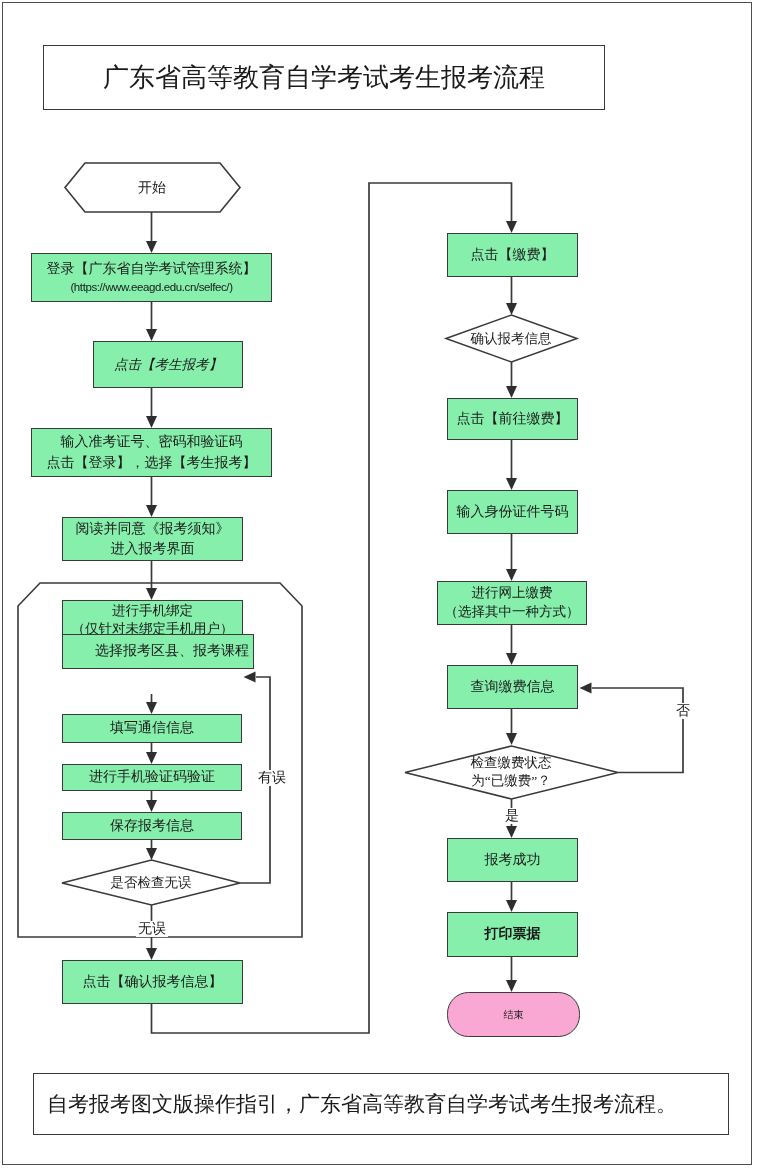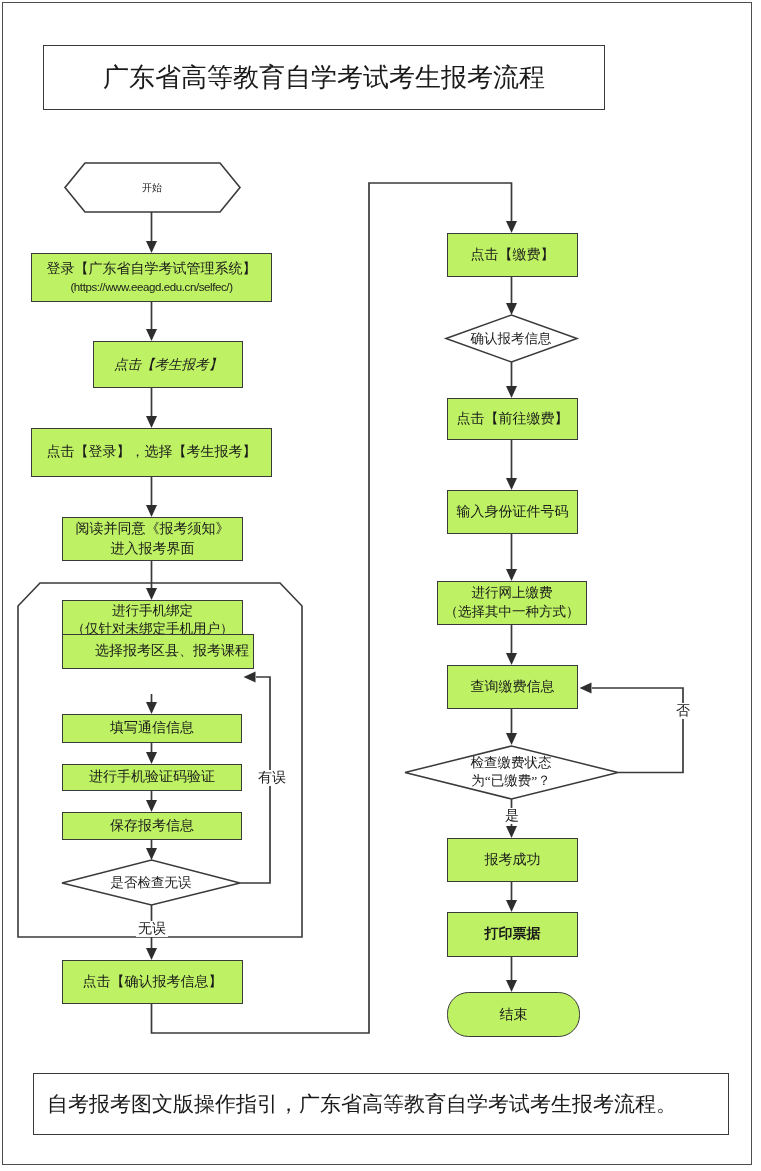--- a/index.html
+++ b/index.html
@@ -1,29 +1,29 @@
 <!DOCTYPE html>
 <html><head>
 <meta charset="utf-8">
 <style>
   html,body{margin:0;padding:0;background:#ffffff;}
   .page{position:relative;width:761px;height:1171px;background:#ffffff;
         font-family:"Liberation Serif","DejaVu Serif",serif;color:#1a1a1a;overflow:hidden;}
   .outer-border{position:absolute;left:2px;top:2px;width:748px;height:1161px;border:1px solid #4d4d4d;}
   .title-box{position:absolute;left:43px;top:45px;width:560px;height:63px;border:1.8px solid #3a3a3a;
              background:#fff;display:flex;align-items:center;justify-content:center;font-size:26px;}
-  .fbox{position:absolute;border:1.5px solid #3a3a3a;background:#bef264;box-sizing:border-box;
+  .fbox{position:absolute;border:1.5px solid #3a3a3a;background:#86efac;box-sizing:border-box;
         display:flex;flex-direction:column;align-items:center;justify-content:center;
         text-align:center;font-size:14px;line-height:1.45;}
   .mono{font-family:Liberation Sans, sans-serif;font-size:11.5px;letter-spacing:-0.4px;}
   .kai{font-style:italic;font-size:13.5px;}
   .small{font-size:13.5px;}
   .stadium{position:absolute;left:447px;top:992px;width:131px;height:43px;border:1.5px solid #3a3a3a;
-           border-radius:21.5px;background:#bef264;display:flex;align-items:center;justify-content:center;font-size:14px;}
-  .shape-label{position:absolute;transform:translate(-50%,-50%);text-align:center;font-size:10px;
+           border-radius:21.5px;background:#f9a8d4;display:flex;align-items:center;justify-content:center;font-size:10px;}
+  .shape-label{position:absolute;transform:translate(-50%,-50%);text-align:center;font-size:14px;
                line-height:1.4;white-space:nowrap;}
   .d-label{font-size:13.5px;}
   .edge-label{position:absolute;transform:translate(-50%,-50%);background:#fff;font-size:14px;
               padding:0 2px;line-height:1.15;white-space:nowrap;}
   .footer-box{position:absolute;left:33px;top:1073px;width:696px;height:62px;border:1.8px solid #3a3a3a;
               background:#fff;display:flex;align-items:center;font-size:21px;padding-left:13px;box-sizing:border-box;}
   svg.layer{position:absolute;left:0;top:0;}
 </style>
 </head>
 <body>
@@ -86,20 +86,21 @@
   <div class="fbox" style="left:31px;top:253px;width:241px;height:49px;">
     <span>登录【广东省自学考试管理系统】</span>
     <span class="mono">(https://www.eeagd.edu.cn/selfec/)</span>
   </div>
 
   <div class="fbox" style="left:93px;top:341px;width:150px;height:47px;">
     <span class="kai">点击【考生报考】</span>
   </div>
 
   <div class="fbox" style="left:31px;top:428px;width:241px;height:49px;">
+    <span>输入准考证号、密码和验证码</span>
     <span>点击【登录】，选择【考生报考】</span>
   </div>
 
   <div class="fbox" style="left:62px;top:517px;width:181px;height:44px;">
     <span>阅读并同意《报考须知》</span>
     <span>进入报考界面</span>
   </div>
 
   <div class="fbox small" style="left:62px;top:600px;width:181px;height:40px;line-height:1.35;">
     <span>进行手机绑定</span>

